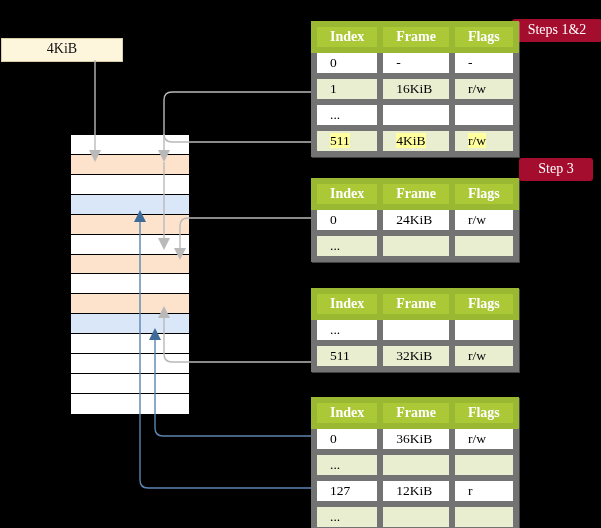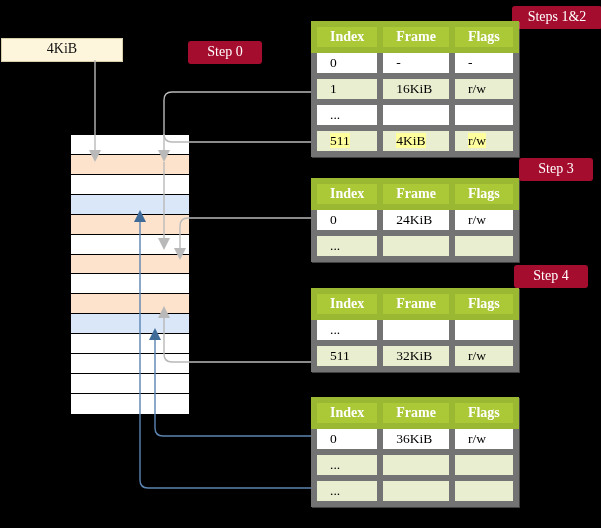--- a/index.html
+++ b/index.html
@@ -86,32 +86,26 @@
 </style>
 </head>
 <body>
 
 <div class="stage">
 
   <div class="kib-box" style="left:1px;top:38px;width:120px;height:22px;">
     <span>4KiB</span>
   </div>
 
-  <div class="badge" style="left:188px;top:41px;width:56px;">
-    <span>Step 0</span>
-  </div>
-  <div class="badge" style="left:512px;top:6px;width:72px;">
+  <div class="badge" style="left:512px;top:19px;width:72px;">
     <span>Steps 1&amp;2</span>
   </div>
   <div class="badge" style="left:519px;top:158px;width:56px;">
     <span>Step 3</span>
   </div>
-  <div class="badge" style="left:514px;top:265px;width:56px;">
-    <span>Step 4</span>
-  </div>
 
   <div class="memcol" id="memcol" style="left:70px;top:134px;width:120px;height:281px;">
       <div class="memrow white" style="height: 19.9286px;"></div>
       <div class="memrow peach" style="height: 19.9286px;"></div>
       <div class="memrow white" style="height: 19.9286px;"></div>
       <div class="memrow blue" style="height: 19.9286px;"></div>
       <div class="memrow peach" style="height: 19.9286px;"></div>
       <div class="memrow white" style="height: 19.9286px;"></div>
       <div class="memrow peach" style="height: 19.9286px;"></div>
       <div class="memrow white" style="height: 19.9286px;"></div>
@@ -208,20 +202,25 @@
         <tr class="plain">
           <td class="c-index"><span>0</span></td>
           <td class="c-frame"><span>36KiB</span></td>
           <td class="c-flags"><span>r/w</span></td>
         </tr>
         <tr class="alt">
           <td class="c-index"><span>...</span></td>
           <td class="c-frame"></td>
           <td class="c-flags"></td>
         </tr>
+        <tr class="plain">
+          <td class="c-index"><span>127</span></td>
+          <td class="c-frame"><span>12KiB</span></td>
+          <td class="c-flags"><span>r</span></td>
+        </tr>
         <tr class="alt">
           <td class="c-index"><span>...</span></td>
           <td class="c-frame"></td>
           <td class="c-flags"></td>
         </tr>
       </tbody>
     </table>
 
   <svg class="wires" viewBox="0 0 601 528">
     <defs></defs>

